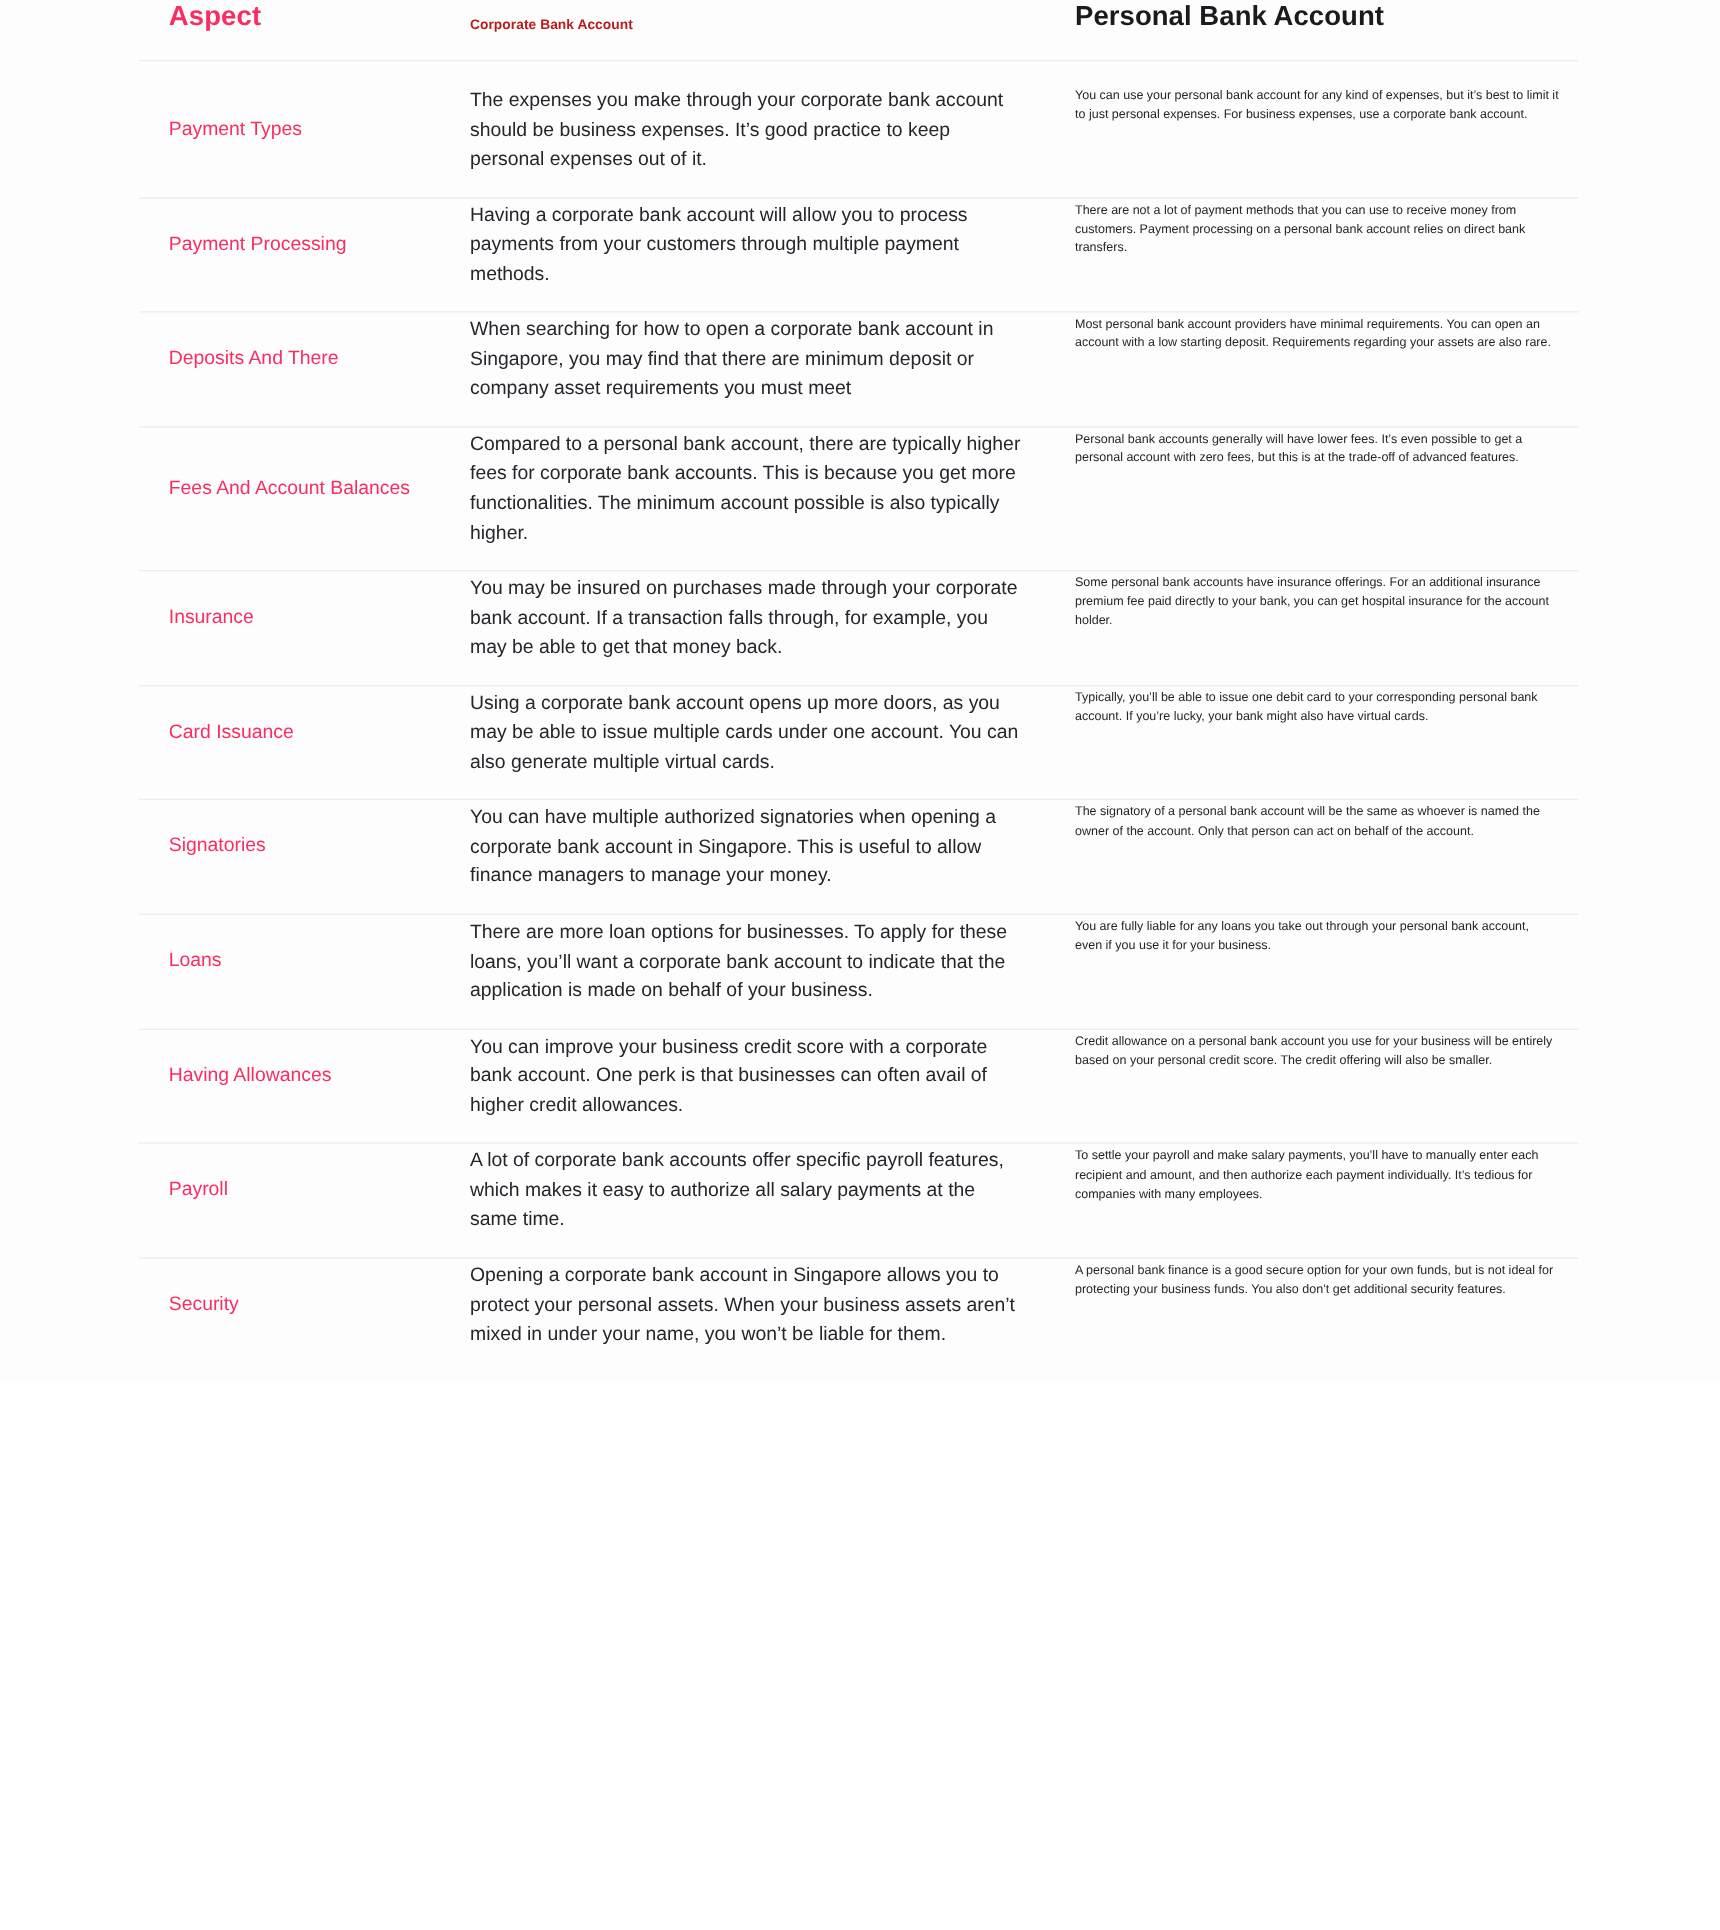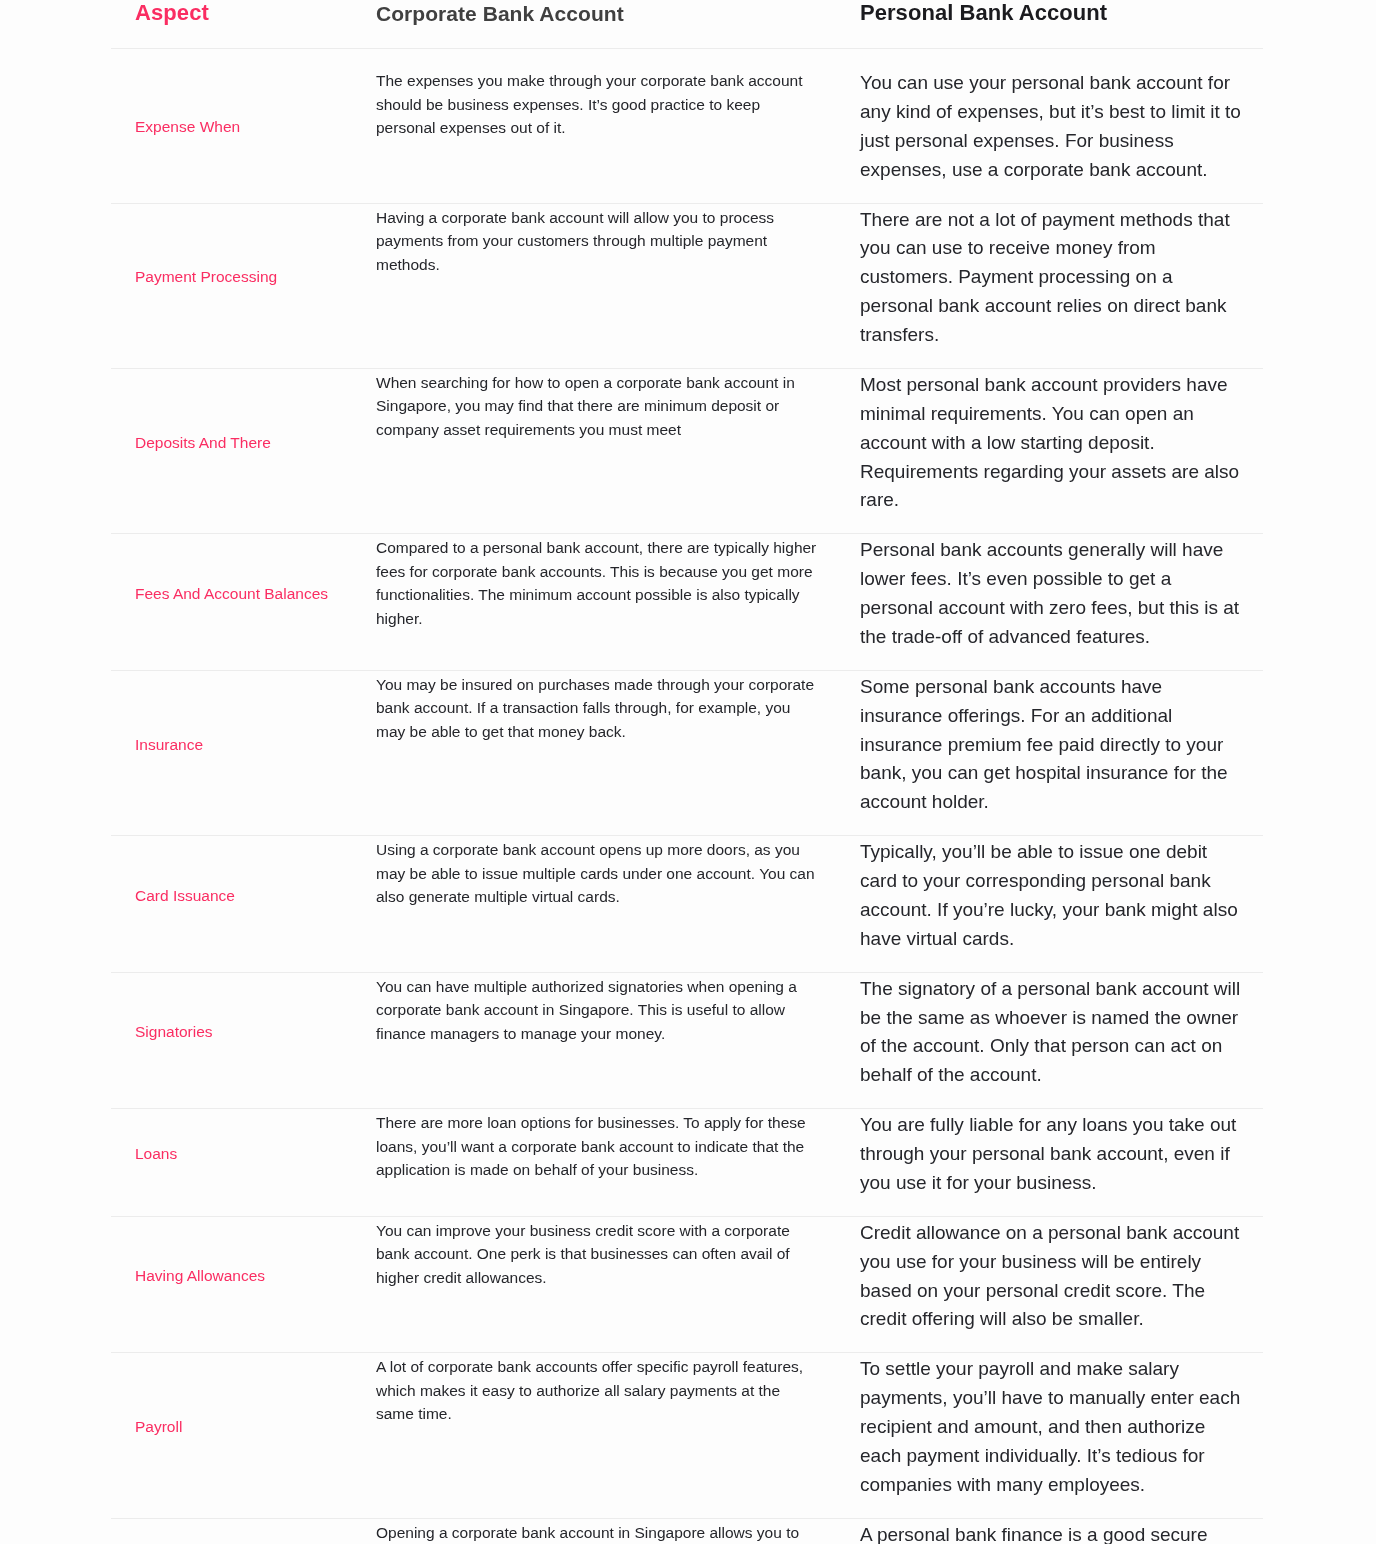--- a/index.html
+++ b/index.html
@@ -41,22 +41,22 @@
   }
 
   .th-aspect {
     padding-left: 24px;
     color: #fa2d62;
     font-size: 22px;
     letter-spacing: 0.1px;
   }
   .th-corp {
     padding-left: 24px;
-    color: #404040;
-    font-size: 21px;
+    color: #b91c1c;
+    font-size: 11px;
     letter-spacing: 0.05px;
   }
   .th-personal {
     padding-left: 24px;
     color: #1b1b1f;
     font-size: 22px;
     letter-spacing: 0.05px;
   }
 
   tbody tr {
@@ -85,21 +85,21 @@
     color: #25262b;
     font-size: 15.5px;
     line-height: 1.52;
     vertical-align: top;
   }
 
   td.cell-personal {
     padding-left: 24px;
     padding-right: 16px;
     color: #25262b;
-    font-size: 19px;
+    font-size: 10px;
     line-height: 1.52;
     vertical-align: top;
   }
 
   tbody tr:first-child td { padding-top: 20px; }
   tbody tr:last-child  td { padding-bottom: 26px; }
 </style>
 </head>
 <body>
 
@@ -112,21 +112,21 @@
     </colgroup>
     <thead>
       <tr>
         <th class="th-aspect">Aspect</th>
         <th class="th-corp">Corporate Bank Account</th>
         <th class="th-personal">Personal Bank Account</th>
       </tr>
     </thead>
     <tbody id="table-body">
         <tr>
-          <td class="cell-aspect">Expense When</td>
+          <td class="cell-aspect">Payment Types</td>
           <td class="cell-corp">The expenses you make through your corporate bank account should be business expenses. It’s good practice to keep personal expenses out of it.</td>
           <td class="cell-personal">You can use your personal bank account for any kind of expenses, but it’s best to limit it to just personal expenses. For business expenses, use a corporate bank account.</td>
         </tr>
         <tr>
           <td class="cell-aspect">Payment Processing</td>
           <td class="cell-corp">Having a corporate bank account will allow you to process payments from your customers through multiple payment methods.</td>
           <td class="cell-personal">There are not a lot of payment methods that you can use to receive money from customers. Payment processing on a personal bank account relies on direct bank transfers.</td>
         </tr>
         <tr>
           <td class="cell-aspect">Deposits And There</td>

